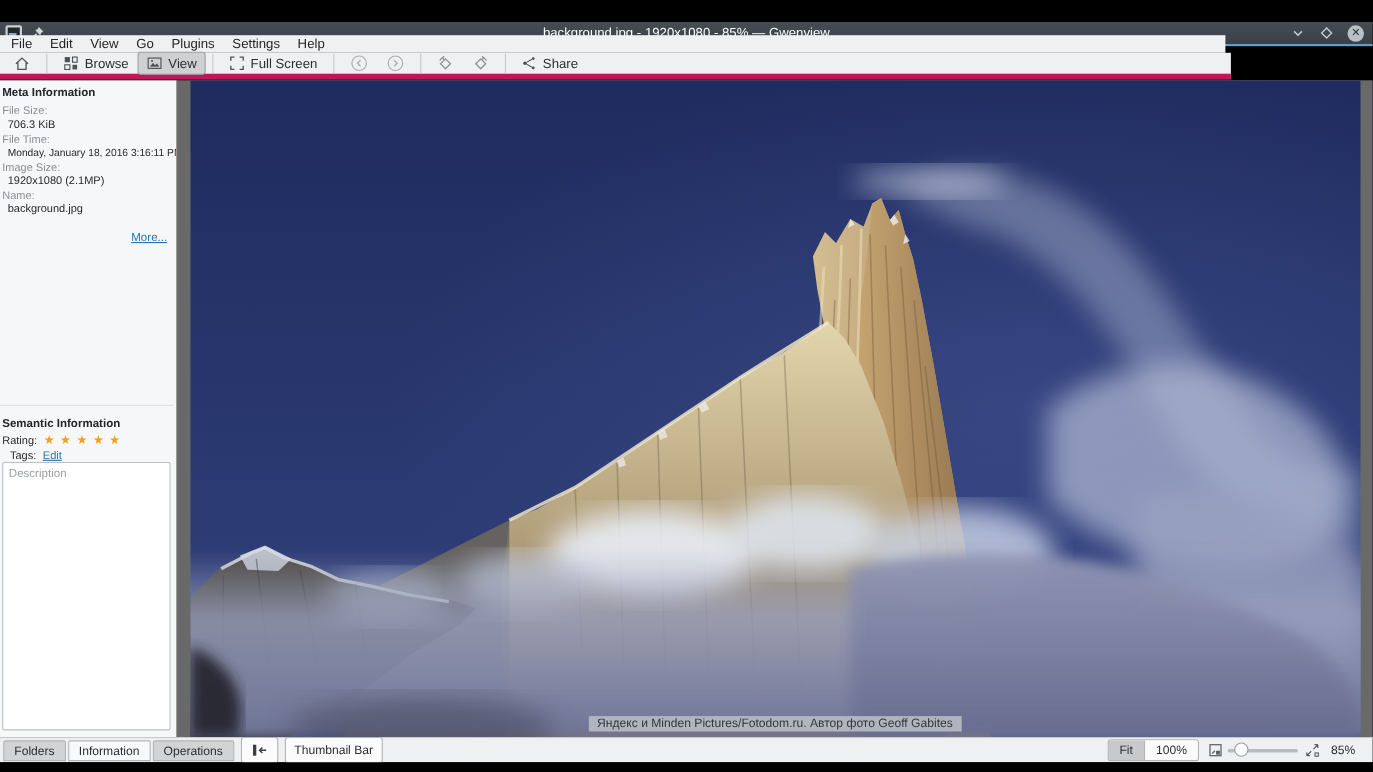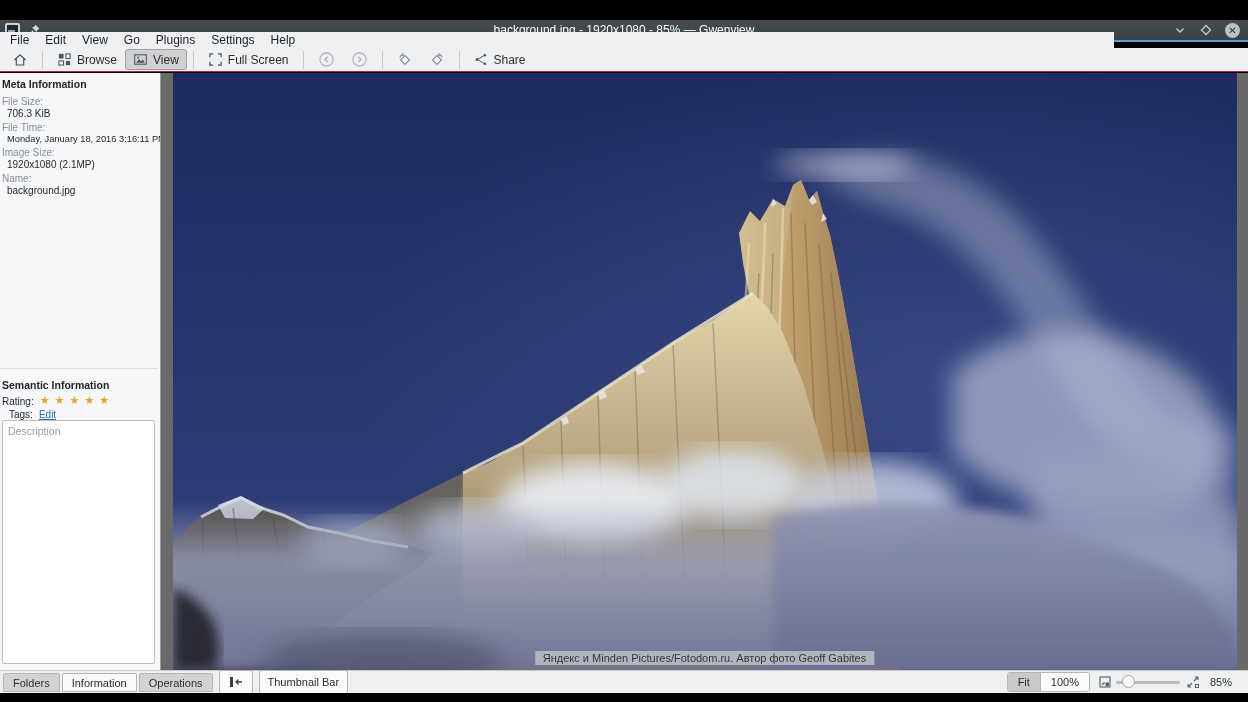--- a/index.html
+++ b/index.html
@@ -19,22 +19,22 @@
   .win-controls { position:absolute; right:8px; top:2px; display:flex; gap:12px; align-items:center; height:16px; }
   .close-btn { width:15px; height:15px; border-radius:50%; background:#b9bfc5; color:#2c3034;
                font-size:10px; line-height:15px; text-align:center; font-weight:bold; }
 
   
   .menubar { position:absolute; top:32px; left:0; width:1114px; height:16px;
              background:#eff0f1; display:flex; align-items:center; padding-left:2px; }
   .menu-item { font-size:12px; color:#232629; padding:0 8px; line-height:16px; cursor:default; }
 
   
-  .toolbar { position:absolute; top:48px; left:0; width:1248px; height:24px;
-             background:#eff0f1; border-bottom:1px solid #be185d;
+  .toolbar { position:absolute; top:48px; left:0; width:1119px; height:24px;
+             background:#eff0f1; border-bottom:5px solid #be185d;
              display:flex; align-items:center; padding-left:4px; }
   .tb-btn { display:flex; align-items:center; gap:5px; font-size:12px; color:#2b2e31;
             padding:2px 7px; height:21px; border:1px solid transparent; border-radius:3px; }
   .tb-btn.checked { background:#cfd0d2; border-color:#9ea0a2; }
   .tb-sep { width:1px; height:18px; background:#c6c8ca; margin:0 6px; }
   .tb-btn svg { display:block; }
   .dis { opacity:.45; }
   .semi { opacity:.75; }
 
   
@@ -202,20 +202,21 @@
 
       <div class="sb-label">File Size:</div>
       <div class="sb-value">706.3 KiB</div>
       <div class="sb-label">File Time:</div>
       <div class="sb-value" style="font-size:9.3px">Monday, January 18, 2016 3:16:11 PM MSK</div>
       <div class="sb-label">Image Size:</div>
       <div class="sb-value">1920x1080 (2.1MP)</div>
       <div class="sb-label">Name:</div>
       <div class="sb-value">background.jpg</div>
 
+      <div class="more-row"><span class="sb-link">More...</span></div>
 
       <div class="sb-divider"></div>
 
       <div class="sem">
         <div class="sb-head">Semantic Information</div>
         <div class="rating-row">
           <span>Rating:</span>
           <span class="stars">★ ★ ★ ★ ★</span>
         </div>
         <div class="tags-row">

